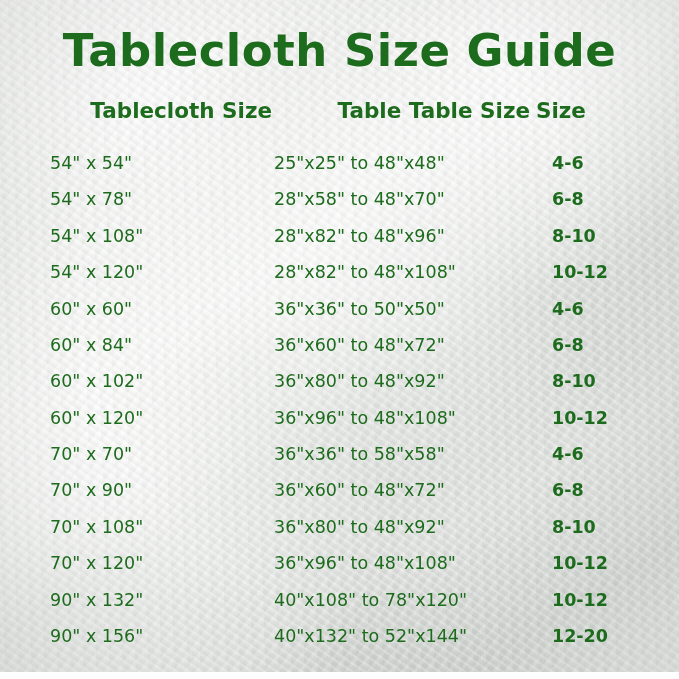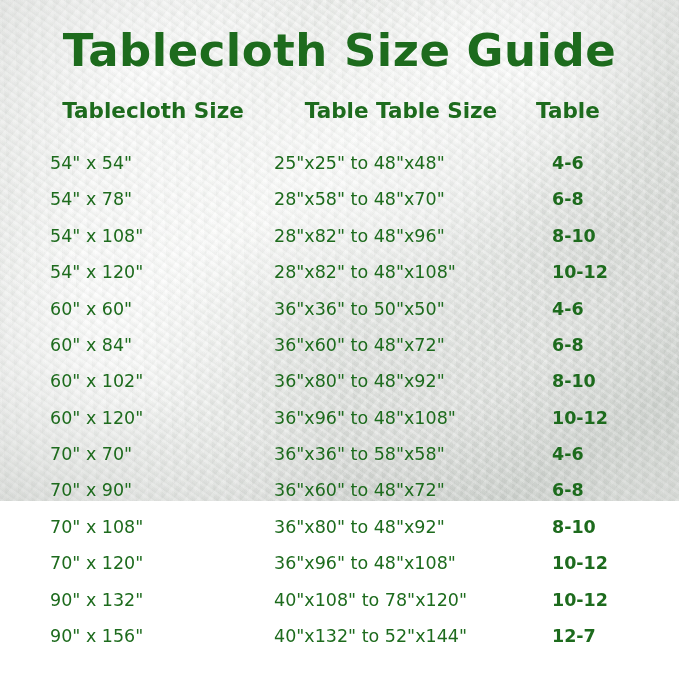--- a/index.html
+++ b/index.html
@@ -8,21 +8,21 @@
   }
   body {
     width: 679px;
     height: 679px;
     overflow: hidden;
     font-family: "DejaVu Sans", sans-serif;
   }
   .page {
     position: relative;
     width: 679px;
-    height: 501px;
+    height: 672px;
     box-sizing: border-box;
     background:
       radial-gradient(circle at 18% 12%, rgba(255,255,255,0.95) 0%, rgba(255,255,255,0.0) 38%),
       radial-gradient(circle at 78% 8%, rgba(255,255,255,0.85) 0%, rgba(255,255,255,0.0) 30%),
       radial-gradient(circle at 88% 52%, rgba(196,200,196,0.55) 0%, rgba(255,255,255,0.0) 42%),
       radial-gradient(circle at 12% 72%, rgba(255,255,255,0.9) 0%, rgba(255,255,255,0.0) 40%),
       radial-gradient(circle at 52% 96%, rgba(188,192,188,0.5) 0%, rgba(255,255,255,0.0) 46%),
       radial-gradient(circle at 62% 40%, rgba(255,255,255,0.8) 0%, rgba(255,255,255,0.0) 36%),
       linear-gradient(148deg, #f2f3f1 0%, #e6e8e5 22%, #f5f6f4 40%, #dfe2de 58%, #f0f1ef 74%, #d9ddd9 88%, #eceeeb 100%);
   }
@@ -74,21 +74,21 @@
   }
   table.guide col.c1 { width: 238px; }
   table.guide col.c2 { width: 258px; }
   table.guide col.c3 { width: 115px; }
 
   table.guide th {
     font-family: "DejaVu Sans", sans-serif;
     font-weight: bold;
     font-size: 21.5px;
     color: #1d6b1d;
-    text-align: center;
+    text-align: right;
     padding: 0 0 22px 0;
     white-space: nowrap;
   }
   table.guide th.col-seats {
     text-align: left;
     padding-left: 6px;
   }
   table.guide td {
     font-family: "DejaVu Sans", sans-serif;
     font-size: 17.5px;
@@ -115,21 +115,21 @@
     <table class="guide">
       <colgroup>
         <col class="c1">
           <col class="c2">
           <col class="c3">
       </colgroup>
       <thead>
         <tr>
           <th class="col-size">Tablecloth Size</th>
           <th class="col-fits">Table Table Size</th>
-          <th class="col-seats">Table</th>
+          <th class="col-seats">Size</th>
         </tr>
       </thead>
       <tbody>
         <tr>
           <td class="cell-size">54" x 54"</td>
           <td class="cell-fits">25"x25" to 48"x48"</td>
           <td class="cell-seats">4-6</td>
         </tr>
         <tr>
           <td class="cell-size">54" x 78"</td>
@@ -187,19 +187,19 @@
           <td class="cell-seats">10-12</td>
         </tr>
         <tr>
           <td class="cell-size">90" x 132"</td>
           <td class="cell-fits">40"x108" to 78"x120"</td>
           <td class="cell-seats">10-12</td>
         </tr>
         <tr>
           <td class="cell-size">90" x 156"</td>
           <td class="cell-fits">40"x132" to 52"x144"</td>
-          <td class="cell-seats">12-7</td>
+          <td class="cell-seats">12-20</td>
         </tr>
       </tbody>
     </table>
 
   </div>
 </div>
 
 </body></html>

